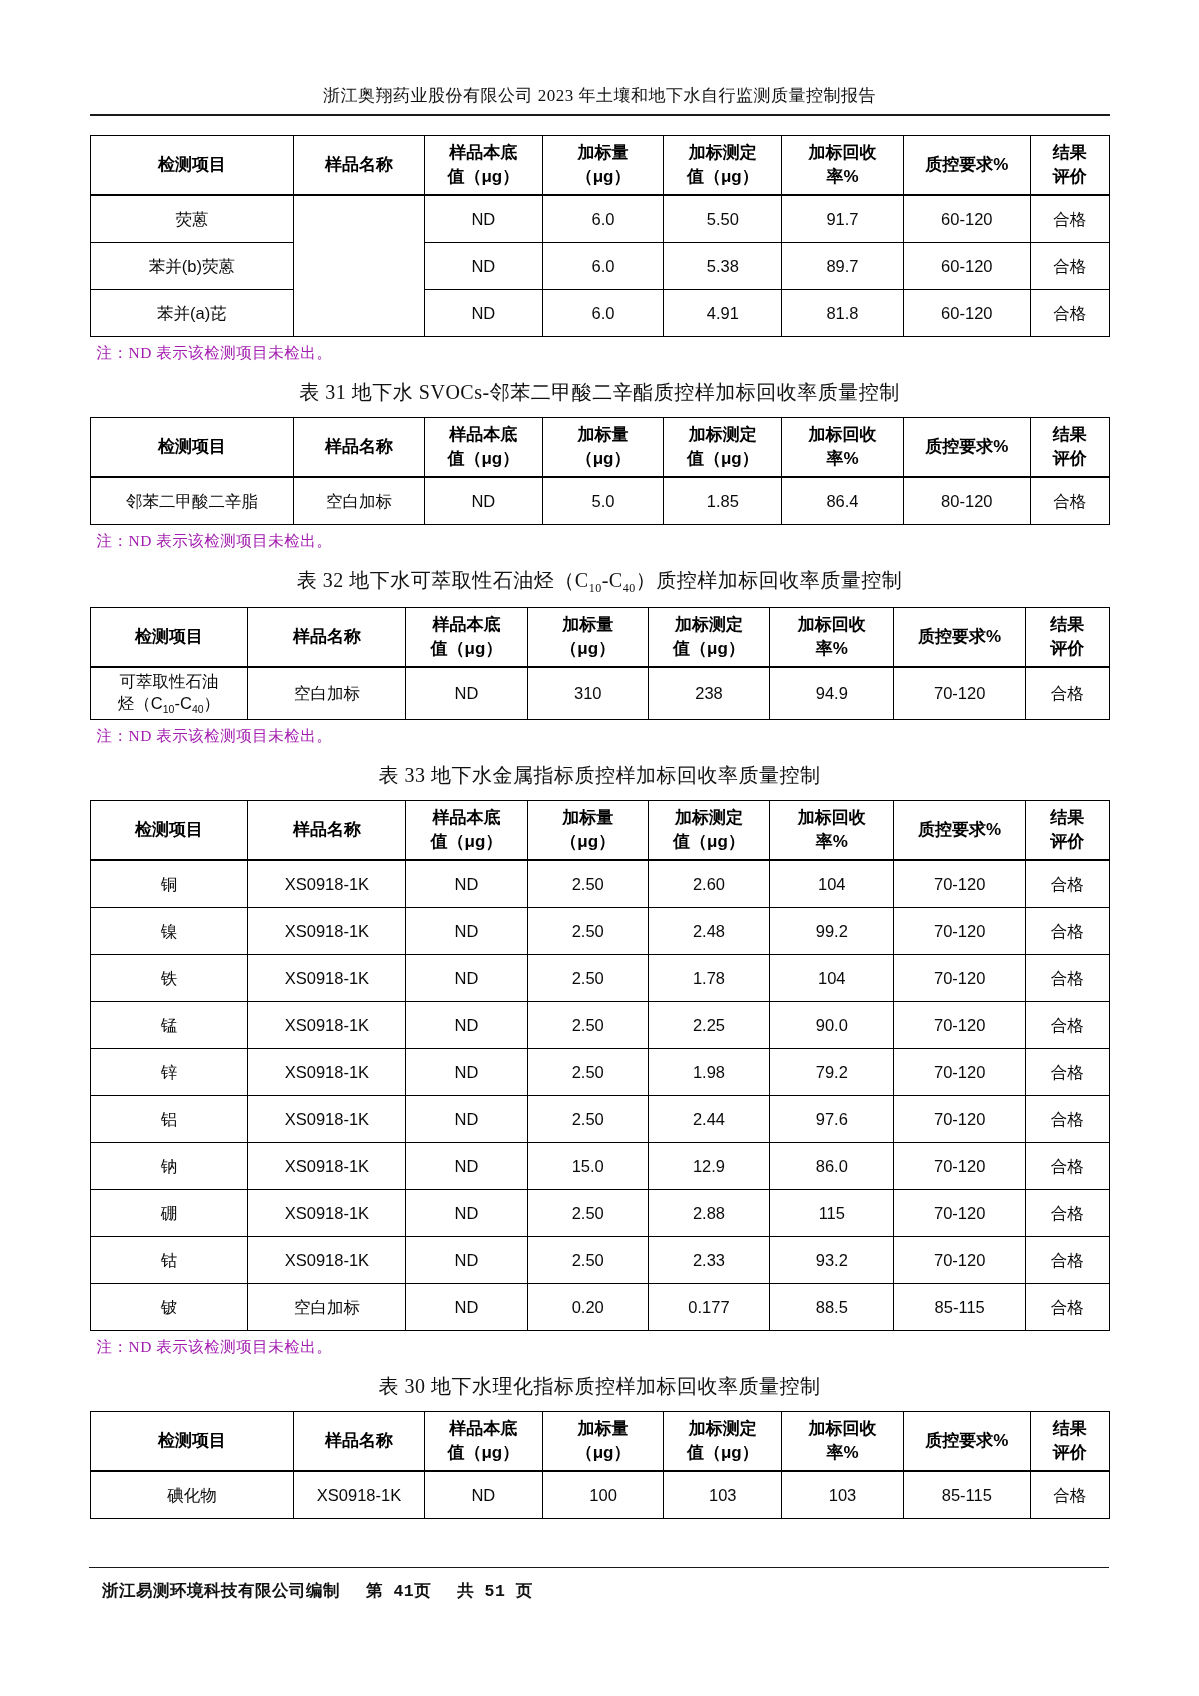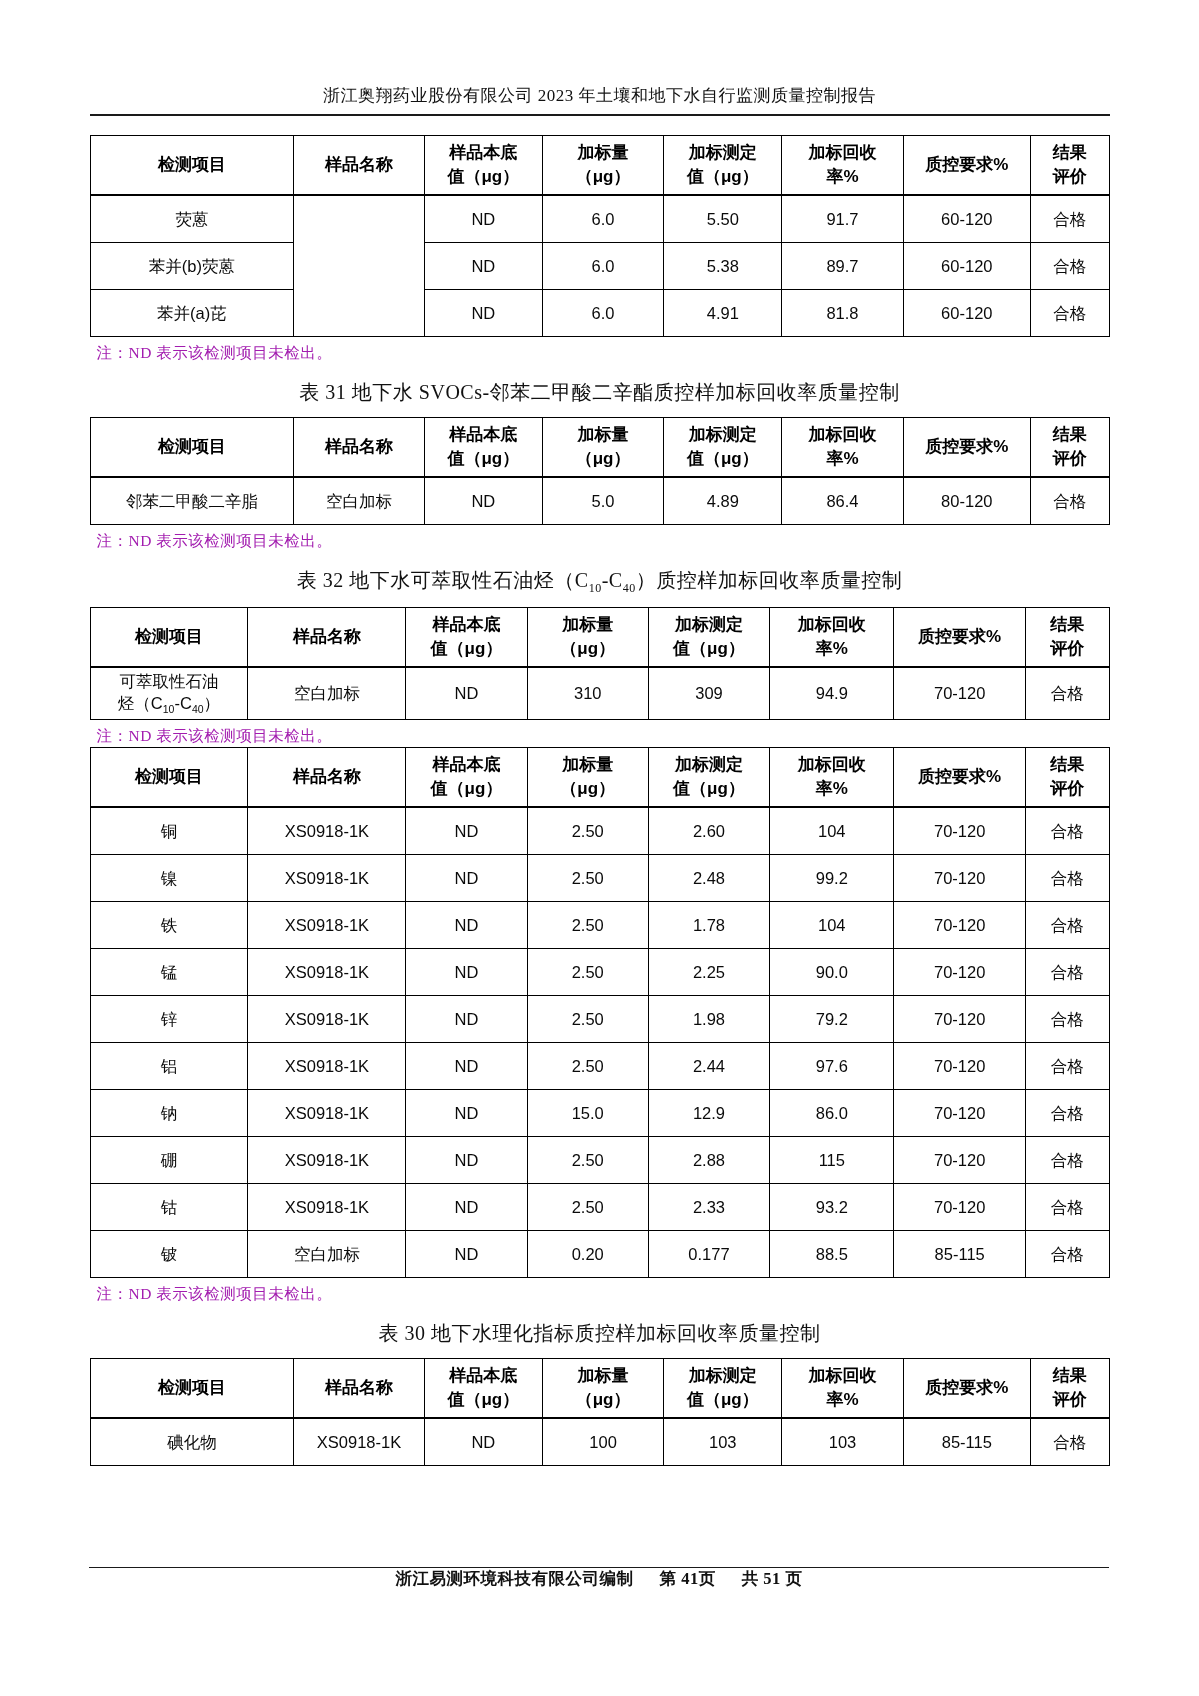--- a/index.html
+++ b/index.html
@@ -64,25 +64,26 @@
     font-size:15.5px;
     color:#a21caf;
     margin:6px 0 0 7px;
     letter-spacing:0.5px;
   }
   .footer {
     position:absolute;
     left:89px; top:1567px;
     width:1020px;
     border-top:1.5px solid #1a1a1a;
-    padding-top:0;
-    text-align:center;
+    padding-top:12px;
+    text-align:left;
     font-size:16.5px;
     font-weight:bold;
     color:#111;
+    font-family:Liberation Mono, monospace;
   }
   .footer .footer-seg { margin:0 13px; letter-spacing:0.5px; }
 </style>
 </head>
 <body>
 
 <div class="page">
   <div class="page-header-text">浙江奥翔药业股份有限公司 2023 年土壤和地下水自行监测质量控制报告</div>
 
   <div class="content">
@@ -167,21 +168,21 @@
             <th>质控要求%</th>
             <th>结果<br>评价</th>
           </tr>
         </thead>
         <tbody>
           <tr>
             <td>邻苯二甲酸二辛脂</td>
             <td>空白加标</td>
             <td>ND</td>
             <td>5.0</td>
-            <td>4.89</td>
+            <td>1.85</td>
             <td>86.4</td>
             <td>80-120</td>
             <td>合格</td>
           </tr>
         </tbody>
       </table>
     <div class="note">注：ND 表示该检测项目未检出。</div>
 
     <div class="table-title">表 32 地下水可萃取性石油烃（C<sub>10</sub>-C<sub>40</sub>）质控样加标回收率质量控制</div>
     <table class="qc-table">
@@ -206,29 +207,30 @@
             <th>质控要求%</th>
             <th>结果<br>评价</th>
           </tr>
         </thead>
         <tbody>
           <tr>
             <td>可萃取性石油<br>烃（C<sub>10</sub>-C<sub>40</sub>）</td>
             <td>空白加标</td>
             <td>ND</td>
             <td>310</td>
-            <td>309</td>
+            <td>238</td>
             <td>94.9</td>
             <td>70-120</td>
             <td>合格</td>
           </tr>
         </tbody>
       </table>
     <div class="note">注：ND 表示该检测项目未检出。</div>
 
+    <div class="table-title">表 33 地下水金属指标质控样加标回收率质量控制</div>
     <table class="qc-table">
         <colgroup>
           <col style="width: 15.5%;">
           <col style="width: 15.5%;">
           <col style="width: 11.9%;">
           <col style="width: 11.9%;">
           <col style="width: 11.9%;">
           <col style="width: 12.2%;">
           <col style="width: 12.9%;">
           <col style="width: 8.2%;">

